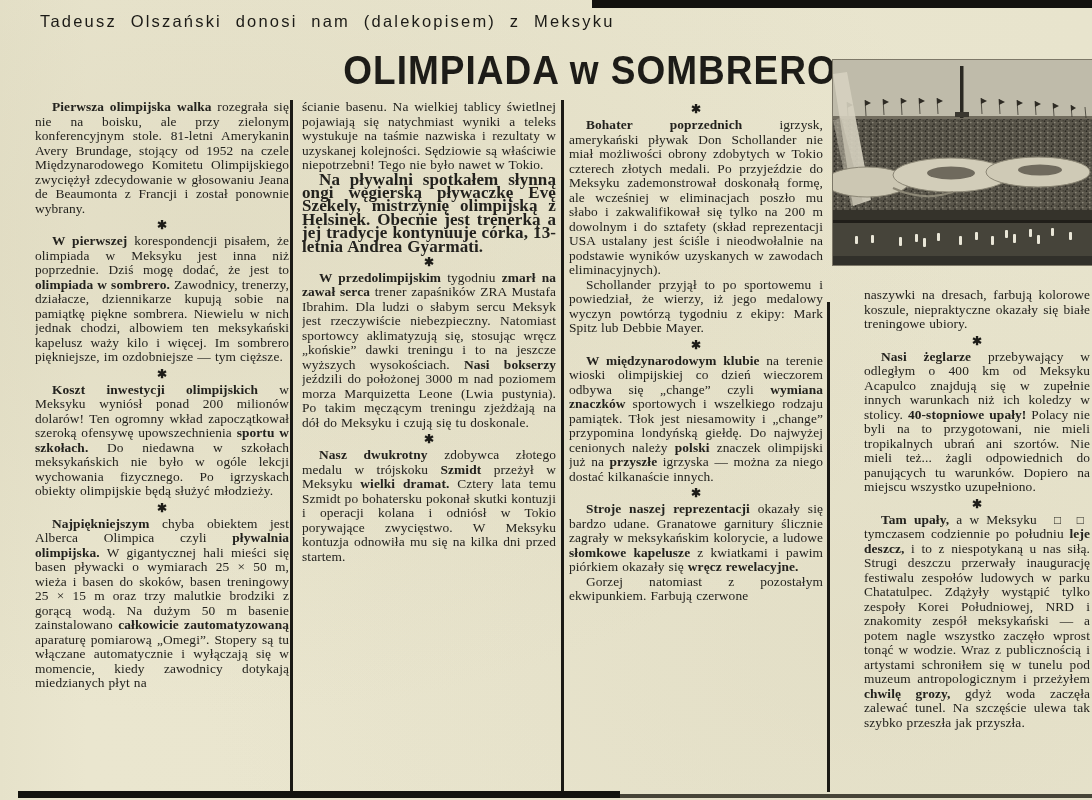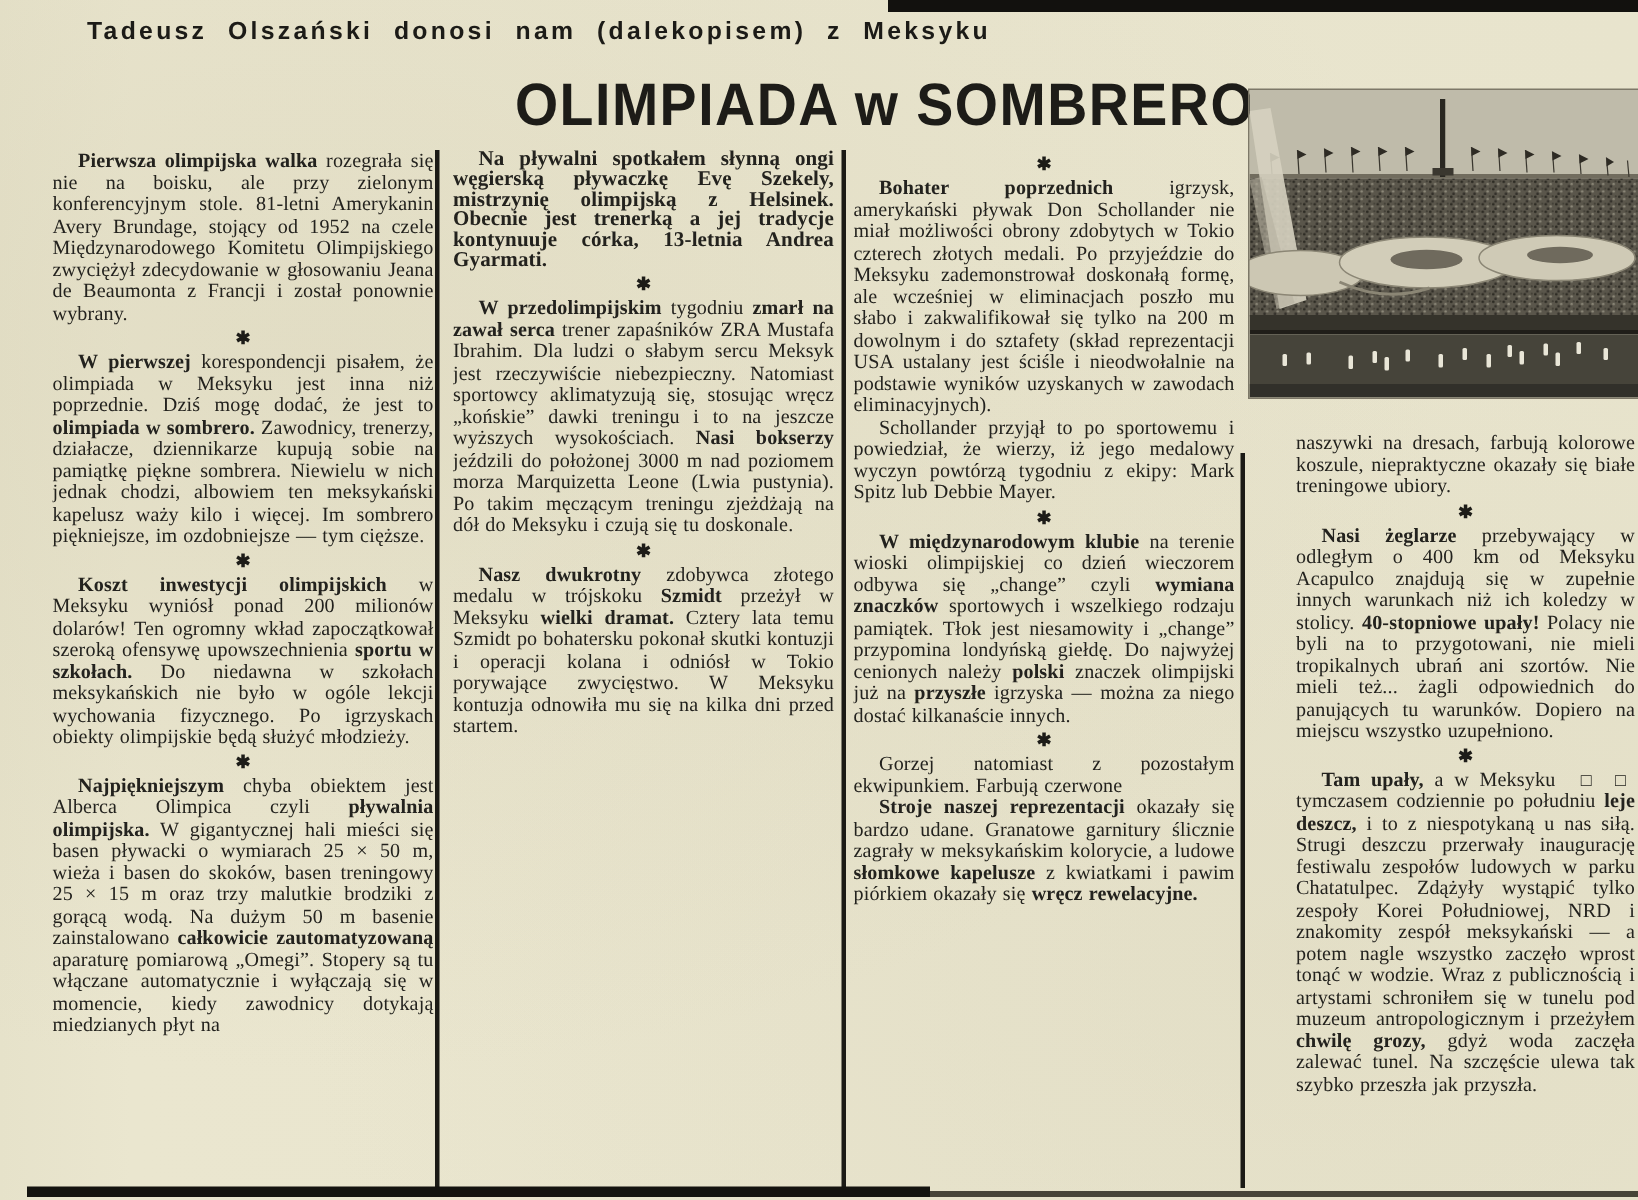--- a/index.html
+++ b/index.html
@@ -10,23 +10,23 @@
     background-image:
       radial-gradient(ellipse at 20% 30%, rgba(210,204,176,.35), rgba(0,0,0,0) 60%),
       radial-gradient(ellipse at 80% 80%, rgba(214,209,182,.3), rgba(0,0,0,0) 55%),
       linear-gradient(90deg, #e6e2ca 0%, #eae6cf 8%, #e8e4cd 100%);
     overflow:hidden;
     font-family:"Liberation Serif", serif;
     color:#23221e;
   }
   .topbar{position:absolute;left:592px;right:0;top:0;height:8px;background:#12110e;}
   .kicker{
-    position:absolute;left:58px;top:12px;
+    position:absolute;left:40px;top:12px;
     font-family:"Liberation Sans", sans-serif;
-    font-weight:bold;font-size:16.5px;letter-spacing:2.2px;word-spacing:7px;
+    font-weight:normal;font-size:16.5px;letter-spacing:2.2px;word-spacing:7px;
     color:#1c1b17;white-space:nowrap;
   }
   .headline{
     position:absolute;left:330px;top:48px;width:520px;
     text-align:center;
     font-family:"Liberation Sans", sans-serif;
     font-weight:bold;font-size:37px;letter-spacing:1px;
     color:#1d1c18;transform:scaleY(1.08);transform-origin:top;
     white-space:nowrap;
   }
@@ -39,21 +39,21 @@
     display:grid;grid-template-columns:repeat(4,1fr);column-gap:13px;
   }
   .col{overflow:hidden;height:694px;}
   .col4{padding-top:188px;box-sizing:border-box;margin-left:28px;}
   .para{
     margin:0;text-align:justify;
     font-size:13.4px;line-height:14.5px;
     letter-spacing:.1px;word-spacing:.6px;
   }
   .para.indent{text-indent:17px;}
-  .para.small{font-size:14px;line-height:13.4px;font-weight:700;letter-spacing:.1px;}
+  .para.small{font-size:17px;line-height:13.4px;font-weight:700;letter-spacing:.1px;}
   .b{font-weight:bold;}
   .sep{
     text-align:center;font-size:12px;line-height:16px;height:16px;
     font-weight:bold;color:#1d1c18;margin:1px 0;
   }
   .endmarks{float:right;font-size:12px;letter-spacing:6px;font-weight:normal;}
   .rule{position:absolute;width:3px;background:#1b1a15;}
   .rule1{left:290px;top:100px;height:692px;}
   .rule2{left:561px;top:100px;height:692px;}
   .rule3{left:827px;top:302px;height:490px;}
@@ -164,35 +164,36 @@
     <div class="col">
         <p class="para indent"><span class="b">Pierwsza olimpijska walka</span><span> rozegrała się nie na boisku, ale przy zielonym konferencyjnym stole. 81-letni Amerykanin Avery Brundage, stojący od 1952 na czele Międzynarodowego Komitetu Olimpijskiego zwyciężył zdecydowanie w głosowaniu Jeana de Beaumonta z Francji i został ponownie wybrany.</span></p>
         <div class="sep">✱</div>
         <p class="para indent"><span class="b">W pierwszej</span><span> korespondencji pisałem, że olimpiada w Meksyku jest inna niż poprzednie. Dziś mogę dodać, że jest to </span><span class="b">olimpiada w sombrero.</span><span> Zawodnicy, trenerzy, działacze, dziennikarze kupują sobie na pamiątkę piękne sombrera. Niewielu w nich jednak chodzi, albowiem ten meksykański kapelusz waży kilo i więcej. Im sombrero piękniejsze, im ozdobniejsze — tym cięższe.</span></p>
         <div class="sep">✱</div>
         <p class="para indent"><span class="b">Koszt inwestycji olimpijskich</span><span> w Meksyku wyniósł ponad 200 milionów dolarów! Ten ogromny wkład zapoczątkował szeroką ofensywę upowszechnienia </span><span class="b">sportu w szkołach.</span><span> Do niedawna w szkołach meksykańskich nie było w ogóle lekcji wychowania fizycznego. Po igrzyskach obiekty olimpijskie będą służyć młodzieży.</span></p>
         <div class="sep">✱</div>
         <p class="para indent"><span class="b">Najpiękniejszym</span><span> chyba obiektem jest Alberca Olimpica czyli </span><span class="b">pływalnia olimpijska.</span><span> W gigantycznej hali mieści się basen pływacki o wymiarach 25 × 50 m, wieża i basen do skoków, basen treningowy 25 × 15 m oraz trzy malutkie brodziki z gorącą wodą. Na dużym 50 m basenie zainstalowano </span><span class="b">całkowicie zautomatyzowaną</span><span> aparaturę pomiarową „Omegi”. Stopery są tu włączane automatycznie i wyłączają się w momencie, kiedy zawodnicy dotykają miedzianych płyt na</span></p>
       </div>
     <div class="col">
+        <p class="para"><span>ścianie basenu. Na wielkiej tablicy świetlnej pojawiają się natychmiast wyniki a teleks wystukuje na taśmie nazwiska i rezultaty w uzyskanej kolejności. Sędziowie są właściwie niepotrzebni! Tego nie było nawet w Tokio.</span></p>
         <p class="para small indent"><span>Na pływalni spotkałem słynną ongi węgierską pływaczkę Evę Szekely, mistrzynię olimpijską z Helsinek. Obecnie jest trenerką a jej tradycje kontynuuje córka, 13-letnia Andrea Gyarmati.</span></p>
         <div class="sep">✱</div>
         <p class="para indent"><span class="b">W przedolimpijskim</span><span> tygodniu </span><span class="b">zmarł na zawał serca</span><span> trener zapaśników ZRA Mustafa Ibrahim. Dla ludzi o słabym sercu Meksyk jest rzeczywiście niebezpieczny. Natomiast sportowcy aklimatyzują się, stosując wręcz „końskie” dawki treningu i to na jeszcze wyższych wysokościach. </span><span class="b">Nasi bokserzy</span><span> jeździli do położonej 3000 m nad poziomem morza Marquizetta Leone (Lwia pustynia). Po takim męczącym treningu zjeżdżają na dół do Meksyku i czują się tu doskonale.</span></p>
         <div class="sep">✱</div>
         <p class="para indent"><span class="b">Nasz dwukrotny</span><span> zdobywca złotego medalu w trójskoku </span><span class="b">Szmidt</span><span> przeżył w Meksyku </span><span class="b">wielki dramat.</span><span> Cztery lata temu Szmidt po bohatersku pokonał skutki kontuzji i operacji kolana i odniósł w Tokio porywające zwycięstwo. W Meksyku kontuzja odnowiła mu się na kilka dni przed startem.</span></p>
       </div>
     <div class="col">
         <div class="sep">✱</div>
         <p class="para indent"><span class="b">Bohater poprzednich</span><span> igrzysk, amerykański pływak Don Schollander nie miał możliwości obrony zdobytych w Tokio czterech złotych medali. Po przyjeździe do Meksyku zademonstrował doskonałą formę, ale wcześniej w eliminacjach poszło mu słabo i zakwalifikował się tylko na 200 m dowolnym i do sztafety (skład reprezentacji USA ustalany jest ściśle i nieodwołalnie na podstawie wyników uzyskanych w zawodach eliminacyjnych).</span></p>
         <p class="para indent"><span>Schollander przyjął to po sportowemu i powiedział, że wierzy, iż jego medalowy wyczyn powtórzą tygodniu z ekipy: Mark Spitz lub Debbie Mayer.</span></p>
         <div class="sep">✱</div>
         <p class="para indent"><span class="b">W międzynarodowym klubie</span><span> na terenie wioski olimpijskiej co dzień wieczorem odbywa się „change” czyli </span><span class="b">wymiana znaczków</span><span> sportowych i wszelkiego rodzaju pamiątek. Tłok jest niesamowity i „change” przypomina londyńską giełdę. Do najwyżej cenionych należy </span><span class="b">polski</span><span> znaczek olimpijski już na </span><span class="b">przyszłe</span><span> igrzyska — można za niego dostać kilkanaście innych.</span></p>
         <div class="sep">✱</div>
+        <p class="para indent"><span class="b">Stroje naszej reprezentacji</span><span> okazały się bardzo udane. Granatowe garnitury ślicznie zagrały w meksykańskim kolorycie, a ludowe </span><span class="b">słomkowe kapelusze</span><span> z kwiatkami i pawim piórkiem okazały się </span><span class="b">wręcz rewelacyjne.</span></p>
         <p class="para indent"><span>Gorzej natomiast z pozostałym ekwipunkiem. Farbują czerwone</span></p>
-        <p class="para indent"><span class="b">Stroje naszej reprezentacji</span><span> okazały się bardzo udane. Granatowe garnitury ślicznie zagrały w meksykańskim kolorycie, a ludowe </span><span class="b">słomkowe kapelusze</span><span> z kwiatkami i pawim piórkiem okazały się </span><span class="b">wręcz rewelacyjne.</span></p>
       </div>
     <div class="col col4">
         <p class="para"><span>naszywki na dresach, farbują kolorowe koszule, niepraktyczne okazały się białe treningowe ubiory.</span></p>
         <div class="sep">✱</div>
         <p class="para indent"><span class="b">Nasi żeglarze</span><span> przebywający w odległym o 400 km od Meksyku Acapulco znajdują się w zupełnie innych warunkach niż ich koledzy w stolicy. </span><span class="b">40-stopniowe upały!</span><span> Polacy nie byli na to przygotowani, nie mieli tropikalnych ubrań ani szortów. Nie mieli też... żagli odpowiednich do panujących tu warunków. Dopiero na miejscu wszystko uzupełniono.</span></p>
         <div class="sep">✱</div>
         <p class="para indent"><span class="endmarks">□  □</span><span class="b">Tam upały,</span><span> a w Meksyku tymczasem codziennie po południu </span><span class="b">leje deszcz,</span><span> i to z niespotykaną u nas siłą. Strugi deszczu przerwały inaugurację festiwalu zespołów ludowych w parku Chatatulpec. Zdążyły wystąpić tylko zespoły Korei Południowej, NRD i znakomity zespół meksykański — a potem nagle wszystko zaczęło wprost tonąć w wodzie. Wraz z publicznością i artystami schroniłem się w tunelu pod muzeum antropologicznym i przeżyłem </span><span class="b">chwilę grozy,</span><span> gdyż woda zaczęła zalewać tunel. Na szczęście ulewa tak szybko przeszła jak przyszła.</span></p>
       </div>
   </div>
 

